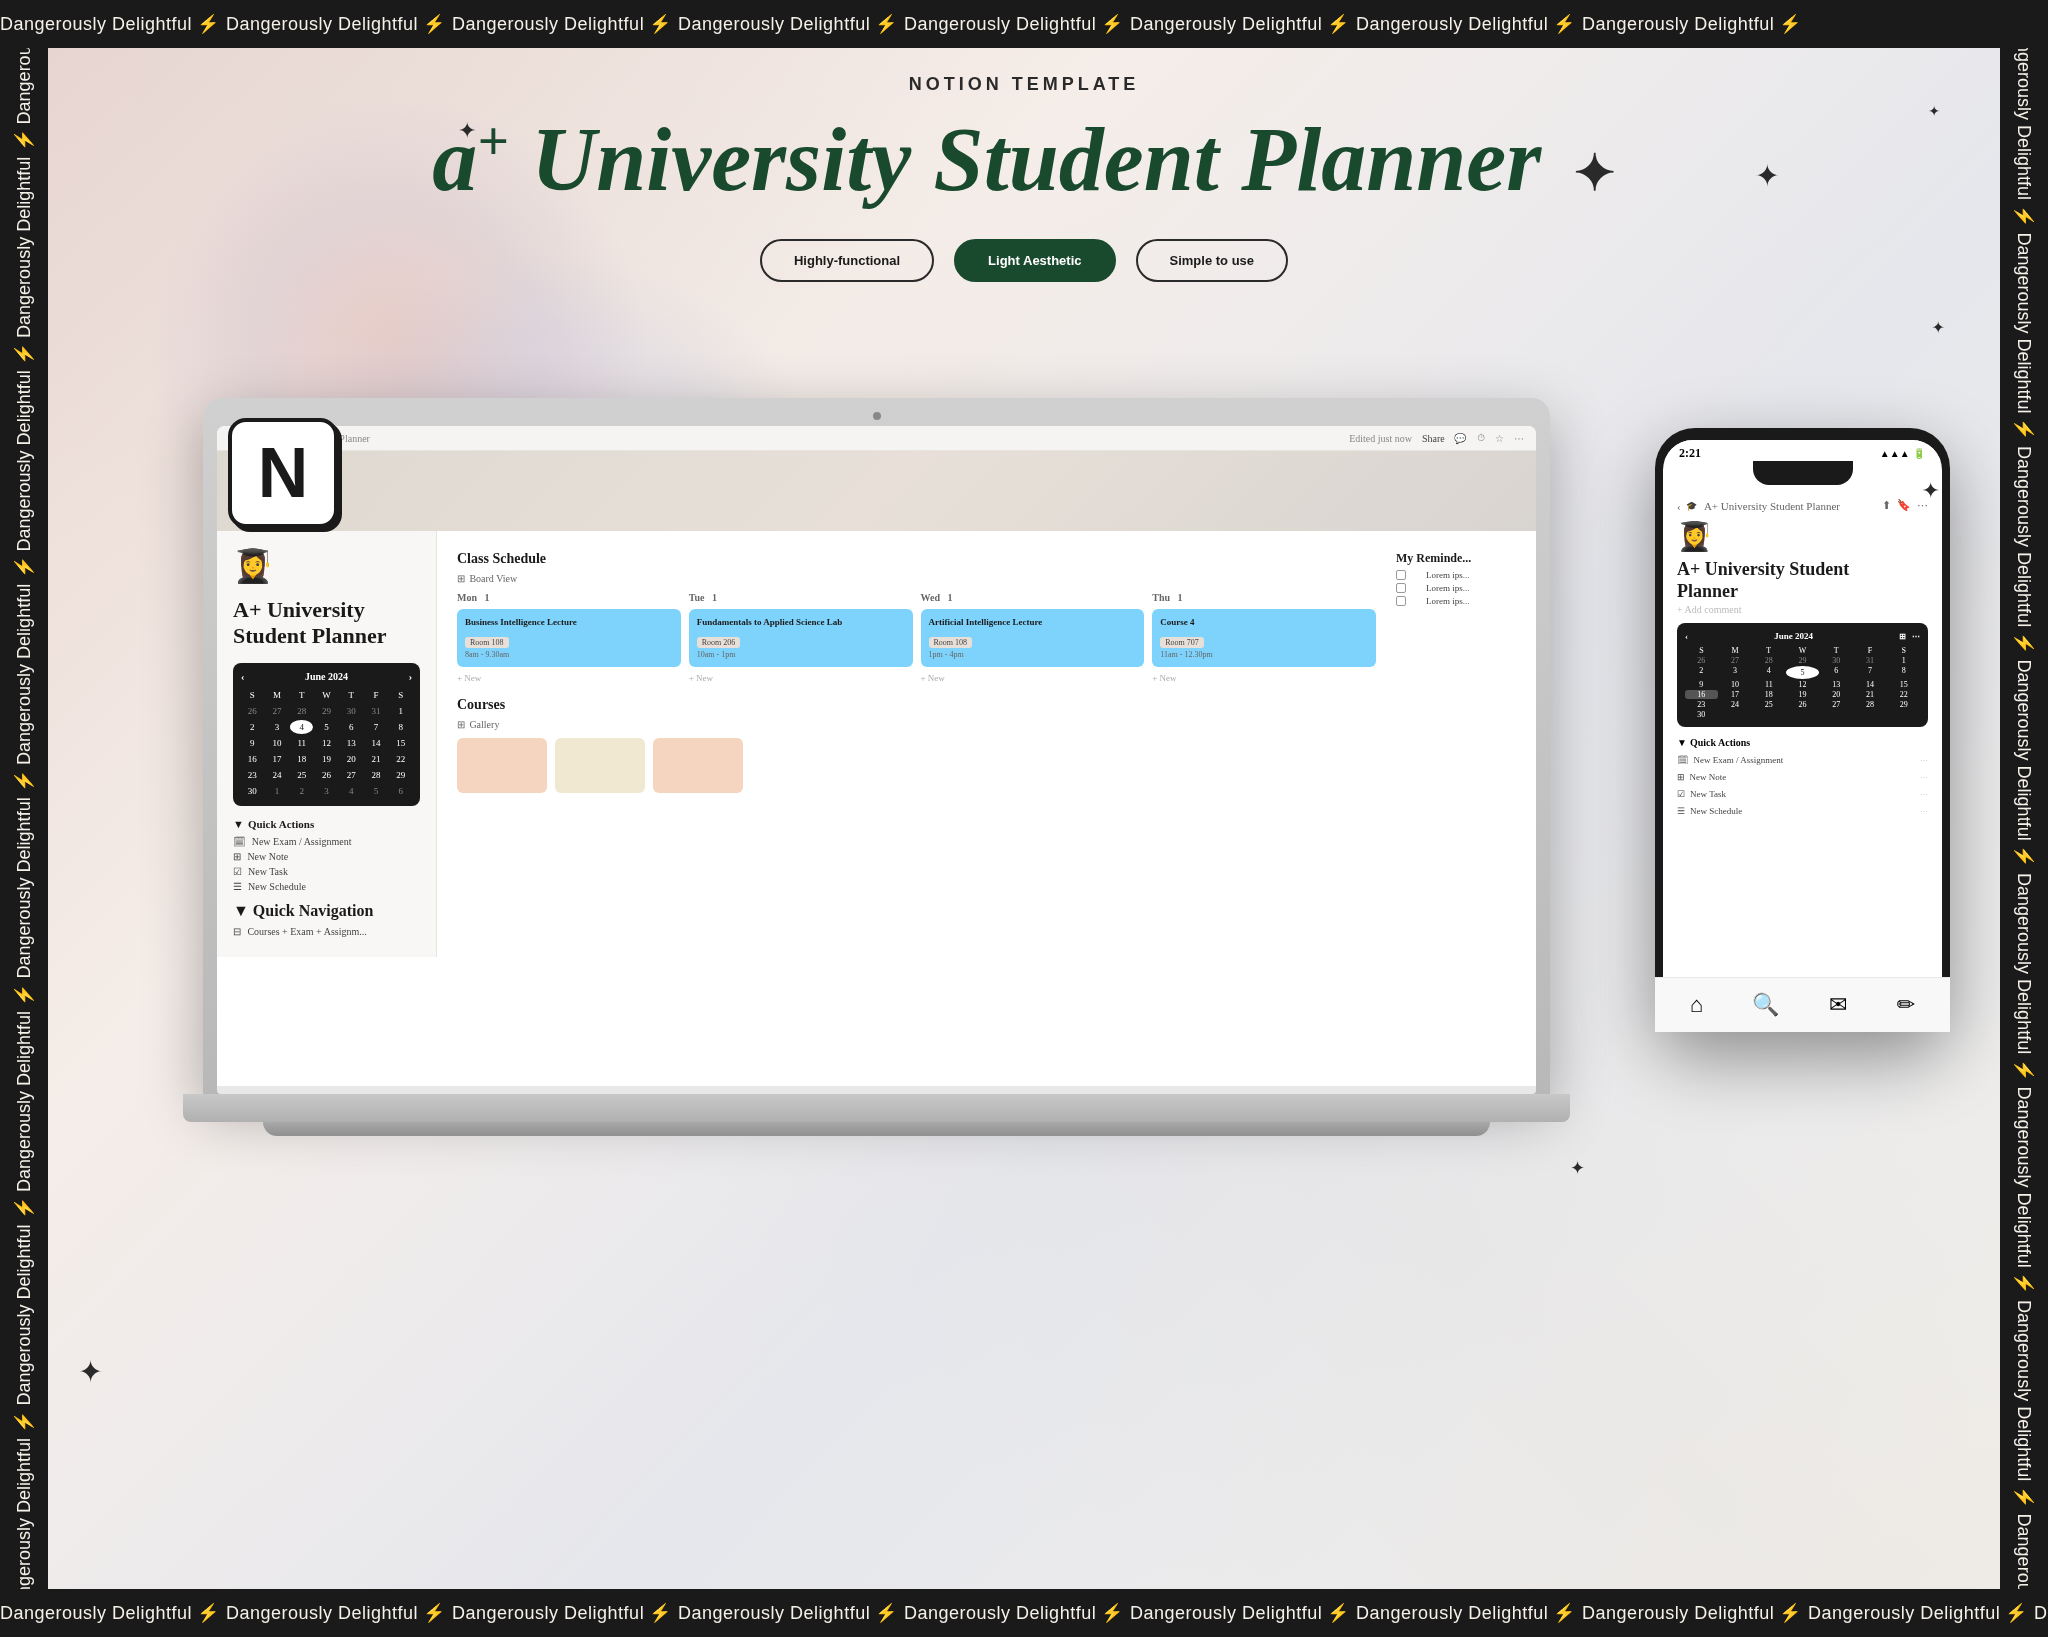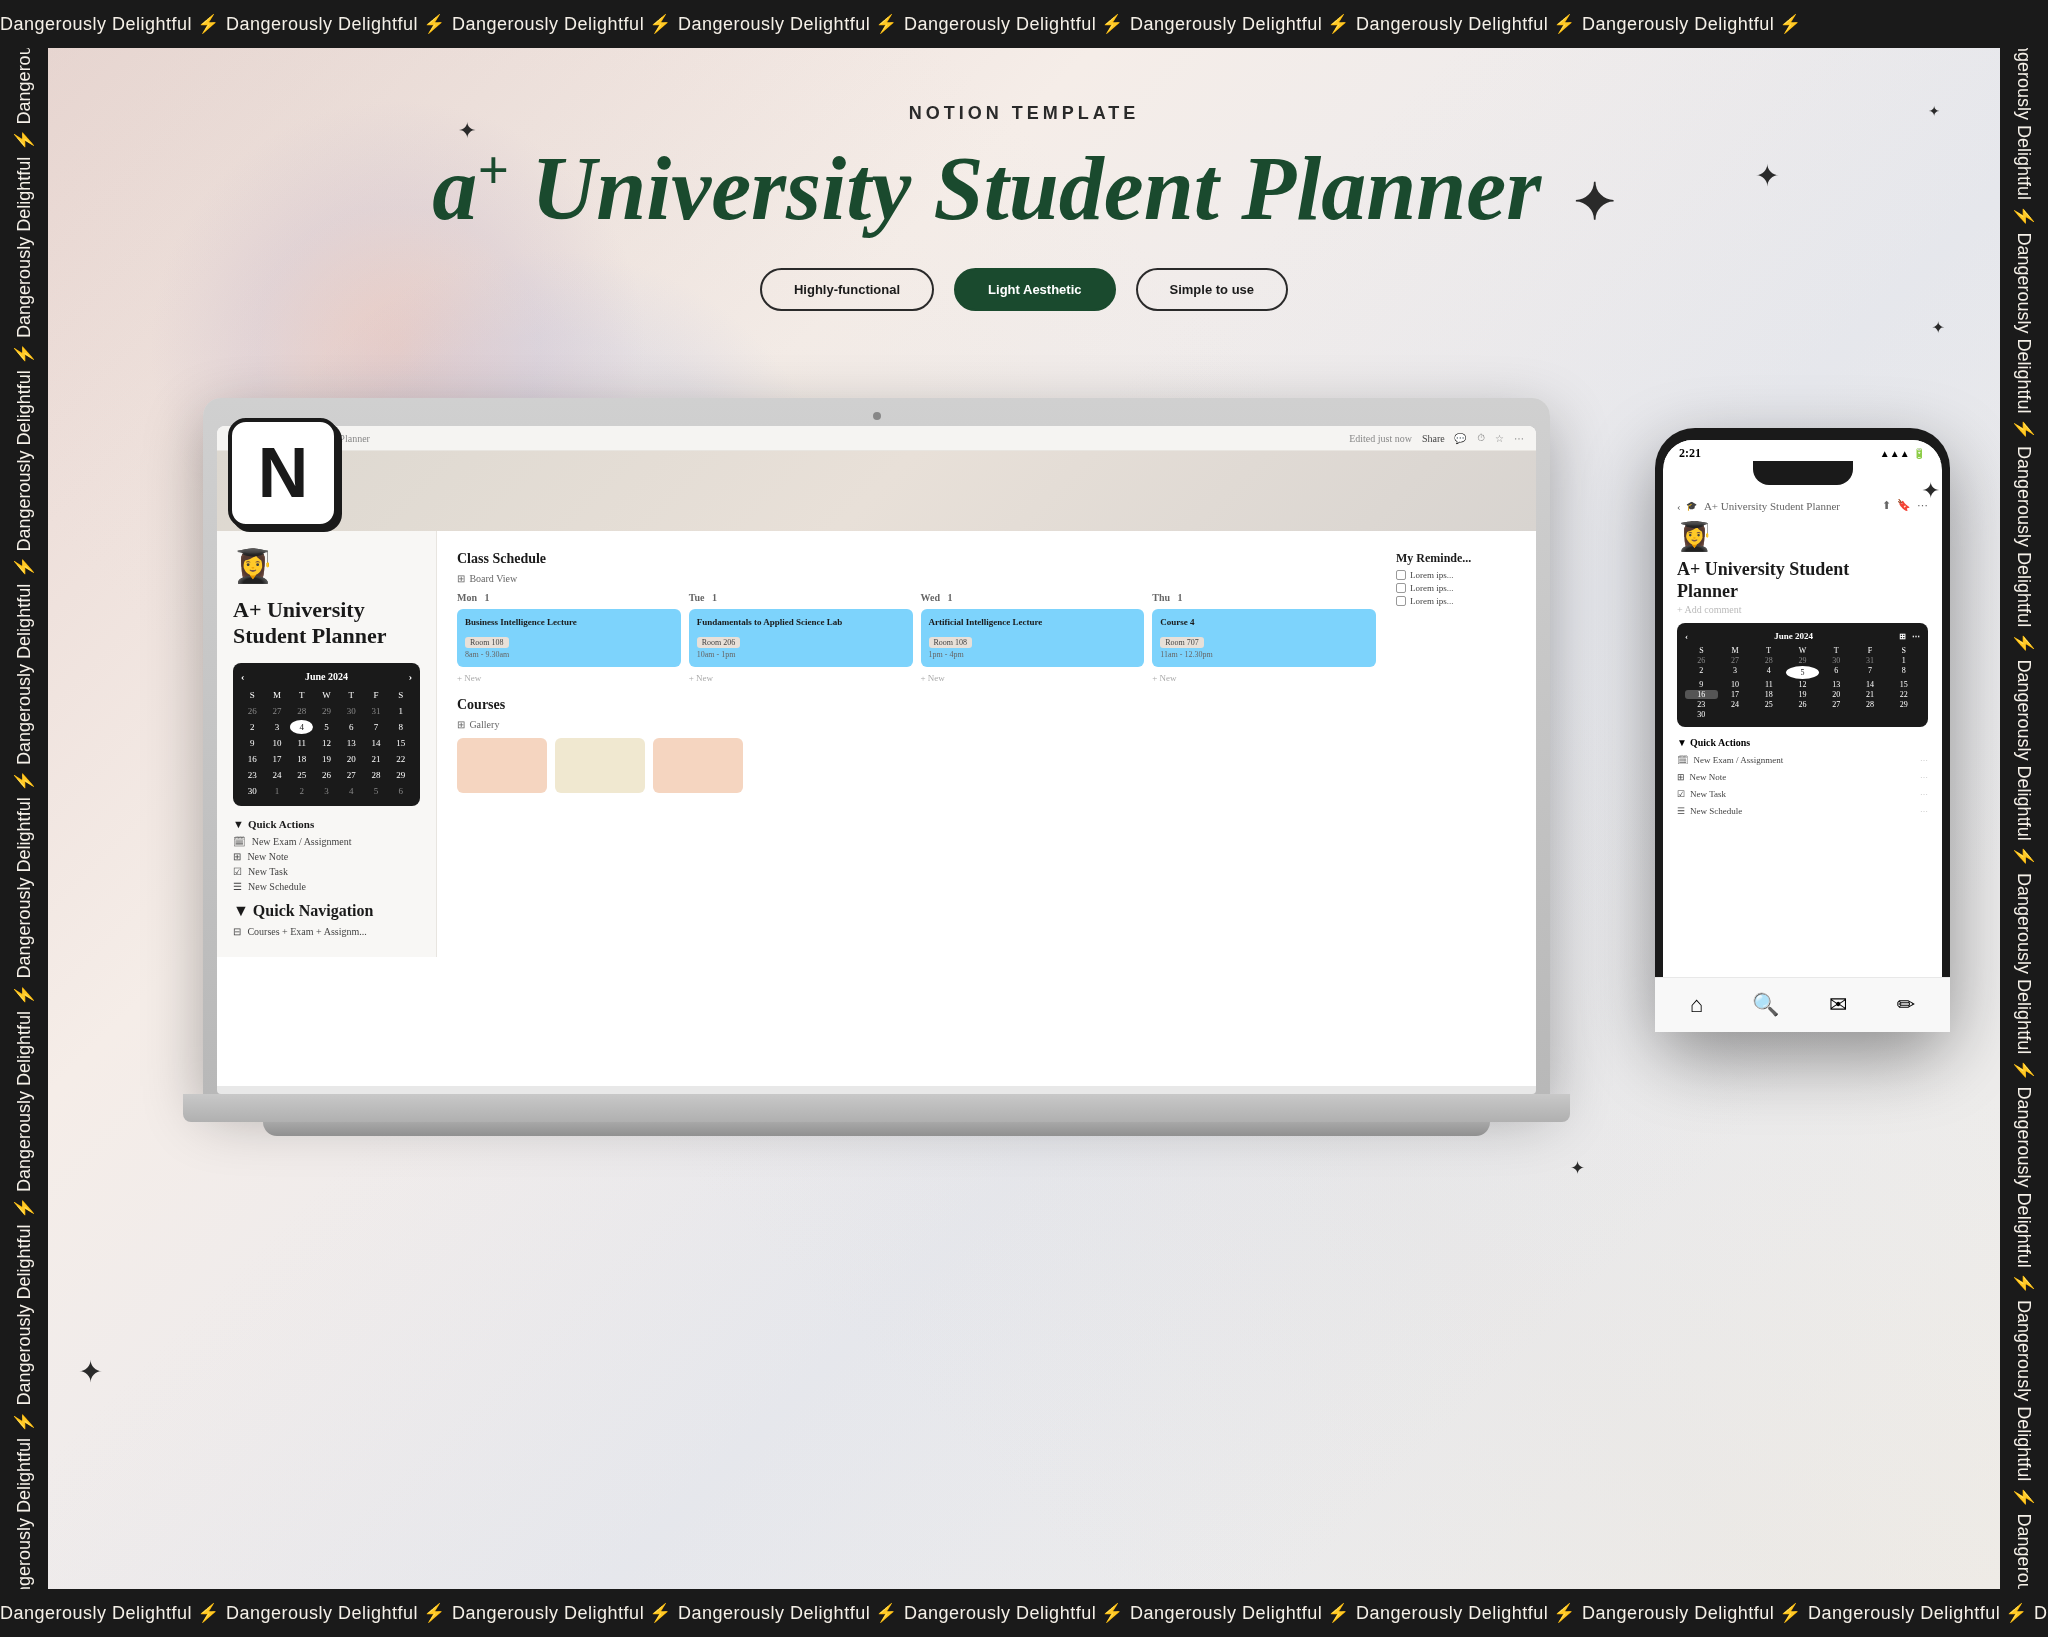--- a/index.html
+++ b/index.html
@@ -182,21 +182,21 @@
       position: relative;
       z-index: 10;
       width: 100%;
       display: flex;
       flex-direction: column;
       align-items: center;
     }
 
     
     .notion-label {
-      margin-top: 55px;
+      margin-top: 26px;
       font-family: Arial, sans-serif;
       font-size: 18px;
       font-weight: 800;
       letter-spacing: 4px;
       color: #2a2a2a;
       text-transform: uppercase;
     }
 
     
     .main-title {
@@ -618,21 +618,21 @@
     .my-reminders-title {
       font-size: 12px;
       font-weight: 700;
       color: #1a1a1a;
       margin-bottom: 4px;
     }
 
     .reminder-item {
       display: flex;
       align-items: center;
-      gap: 4px;
+      gap: 20px;
       font-size: 9px;
       color: #444;
       margin-bottom: 3px;
     }
 
     .reminder-checkbox {
       width: 10px;
       height: 10px;
       border: 1px solid #999;
       border-radius: 2px;

